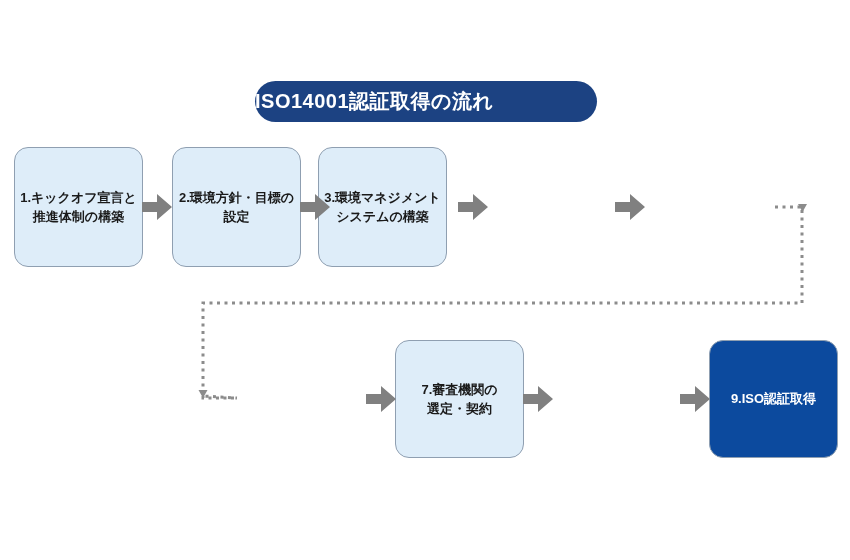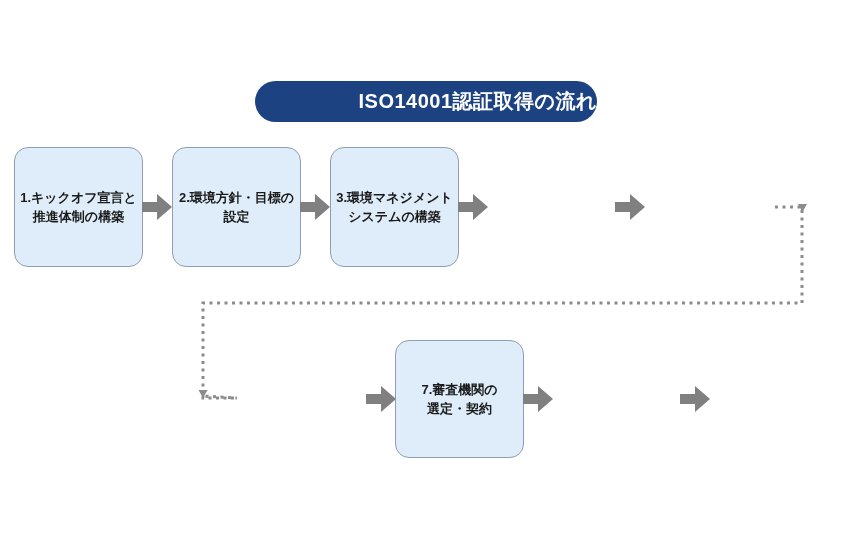--- a/index.html
+++ b/index.html
@@ -18,21 +18,21 @@
   .title-pill {
     position: absolute;
     left: 255px;
     top: 81px;
     width: 342px;
     height: 41px;
     background: var(--pill-bg, #1c4282);
     border-radius: 21px;
     display: flex;
     align-items: center;
-    justify-content: flex-end;
+    justify-content: flex-start;
     color: var(--text-light, #ffffff);
     font-size: 20px;
     font-weight: bold;
     letter-spacing: 0.5px;
   }
   .step-box {
     position: absolute;
     box-sizing: border-box;
     width: 129px;
     border: 1.6px solid var(--box-border, #8f9fb1);
@@ -88,38 +88,39 @@
   <svg class="connector-layer" viewBox="0 0 850 560">
     <path class="dots" d="M 775 207 L 802 207 L 802 303 L 203 303 L 203 396 L 237 398 M 203 396 L 203 398 L 237 398"></path>
     <polygon class="corner" points="798,204 807,204 802.5,212"></polygon>
     <polygon class="corner" points="198.5,390 207.5,390 203,398"></polygon>
   </svg>
 
   <div class="step-box row1" style="left:14px"><span>1.キックオフ宣言と
 推進体制の構築</span></div>
   <div class="step-box row1" style="left:172px"><span>2.環境方針・目標の
 設定</span></div>
-  <div class="step-box row1" style="left:330px"><span>3.環境マネジメント
+  <div class="step-box row1" style="left:318px"><span>3.環境マネジメント
 システムの構築</span></div>
 
   <svg class="block-arrow" style="left:142px; top:194px" viewBox="0 0 30 26">
       <polygon points="0,8 15,8 15,0 30,13 15,26 15,18 0,18"></polygon>
     </svg>
   <svg class="block-arrow" style="left:300px; top:194px" viewBox="0 0 30 26">
       <polygon points="0,8 15,8 15,0 30,13 15,26 15,18 0,18"></polygon>
     </svg>
   <svg class="block-arrow" style="left:458px; top:194px" viewBox="0 0 30 26">
       <polygon points="0,8 15,8 15,0 30,13 15,26 15,18 0,18"></polygon>
     </svg>
   <svg class="block-arrow" style="left:615px; top:194px" viewBox="0 0 30 26">
       <polygon points="0,8 15,8 15,0 30,13 15,26 15,18 0,18"></polygon>
     </svg>
 
   <div class="step-box row2" style="left:395px"><span>7.審査機関の
 選定・契約</span></div>
+  <div class="step-box row2 dark" style="left:709px"><span>9.ISO認証取得</span></div>
 
   <svg class="block-arrow" style="left:366px; top:386px" viewBox="0 0 30 26">
       <polygon points="0,8 15,8 15,0 30,13 15,26 15,18 0,18"></polygon>
     </svg>
   <svg class="block-arrow" style="left:523px; top:386px" viewBox="0 0 30 26">
       <polygon points="0,8 15,8 15,0 30,13 15,26 15,18 0,18"></polygon>
     </svg>
   <svg class="block-arrow" style="left:680px; top:386px" viewBox="0 0 30 26">
       <polygon points="0,8 15,8 15,0 30,13 15,26 15,18 0,18"></polygon>
     </svg>

